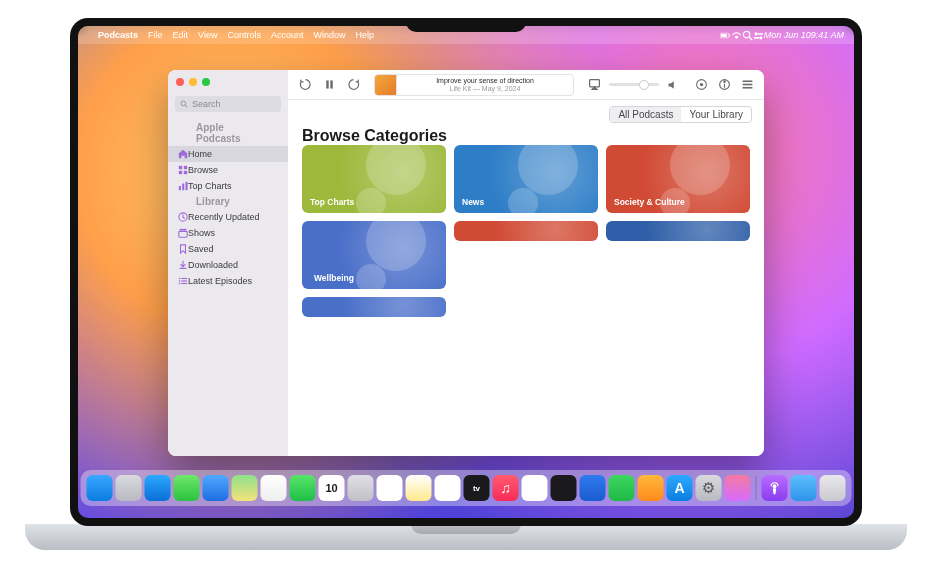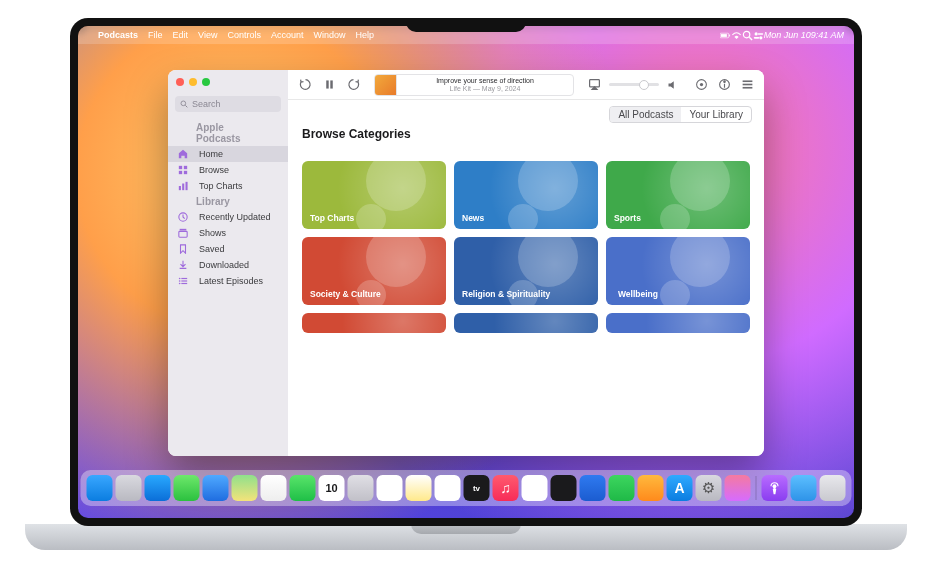--- a/index.html
+++ b/index.html
@@ -32,21 +32,21 @@
 
 
 .win { position: absolute; left: 90px; top: 44px; right: 90px; bottom: 62px; background: #fff; border-radius: 8px; box-shadow: 0 20px 40px rgba(0,0,0,0.35); display: flex; overflow: hidden; }
 
 .sidebar { width: 120px; background: #ebe9ee; display: flex; flex-direction: column; font-size: 9px; padding: 6px 0; }
 .traffic { display: flex; gap: 5px; padding: 2px 8px 8px; }
 .traffic span { width: 8px; height: 8px; border-radius: 50%; }
 .search { margin: 2px 7px 8px; background: #dedce3; border-radius: 4px; height: 16px; display: flex; align-items: center; padding: 0 5px; color: #8b8893; gap: 4px; }
 .search svg { width: 8px; height: 8px; fill: #8b8893; }
 .section-label { font-size: 10px; color: #9a97a2; padding: 2px 28px 2px; font-weight: 600; }
-.side-item { display: flex; align-items: center; gap: 11px; padding: 3px 10px; color: #3a3a3d; cursor: default; }
+.side-item { display: flex; align-items: center; gap: 0; padding: 3px 10px; color: #3a3a3d; cursor: default; }
 .side-item svg { width: 10px; height: 10px; }
 .side-item.sel { background: #d8d6de; }
 .pfill { fill: #9f6bdc; }
 
 .main { flex: 1; display: flex; flex-direction: column; background: #fff; }
 .toolbar { height: 30px; display: flex; align-items: center; padding: 0 10px; gap: 8px; border-bottom: 1px solid #e8e8e8; }
 .tb-group { display: flex; gap: 10px; }
 .tb-btn { width: 14px; height: 14px; display: flex; align-items: center; justify-content: center; }
 .tb-btn svg { width: 13px; height: 13px; fill: #6b6b70; }
 .nowplaying { flex: 0 0 200px; margin: 0 auto; height: 22px; border: 1px solid #e3e3e6; border-radius: 4px; display: flex; align-items: center; font-size: 7px; color: #6b6b70; overflow: hidden; }
@@ -57,21 +57,21 @@
 .vol { width: 50px; height: 3px; background: #e1e1e4; border-radius: 2px; position: relative; }
 .vol::after { content: ""; position: absolute; left: 60%; top: -3px; width: 8px; height: 8px; background: #fff; border: 1px solid #c9c9cd; border-radius: 50%; }
 .toolbar-right { display: flex; gap: 10px; margin-left: 8px; }
 
 .tabrow { display: flex; justify-content: flex-end; padding: 6px 12px 0; }
 .seg { display: flex; border: 1px solid #d6d6da; border-radius: 4px; overflow: hidden; font-size: 10px; margin-left: 11px; }
 .seg-item { padding: 2px 8px; color: #4a4a4e; }
 .seg-item.active { background: #efeff2; }
 
 .content { flex: 1; padding: 4px 14px 10px; overflow: hidden; }
-.heading { font-size: 12px; font-weight: 700; color: #1a1a1c; margin-bottom: 20px; }
+.heading { font-size: 16px; font-weight: 700; color: #1a1a1c; margin-bottom: 0; }
 .grid { display: grid; grid-template-columns: repeat(3, 1fr); gap: 8px; }
 .card { height: 68px; border-radius: 6px; position: relative; overflow: hidden; display: flex; align-items: flex-end; padding: 6px 8px; }
 .card-label { font-size: 8.5px; font-weight: 600; color: #fff; position: relative; z-index: 2; }
 .card::after { content: ""; position: absolute; inset: 0; background: radial-gradient(circle at 70% 40%, rgba(255,255,255,0.25), transparent 60%); }
 .shape { position: absolute; border-radius: 50%; background: rgba(255,255,255,0.2); }
 .card .s1 { width: 60px; height: 60px; top: -10px; right: 20px; }
 .card .s2 { width: 30px; height: 30px; bottom: -5px; right: 60px; }
 .card.partial { height: 20px; }
 
 </style>
@@ -266,34 +266,24 @@
                 <div class="card" style="background: rgb(156, 185, 60);">
                   <div class="shape s1"></div>
                   <div class="shape s2"></div>
                   <span class="card-label">Top Charts</span>
                 </div>
                 <div class="card" style="background: rgb(46, 126, 199);">
                   <div class="shape s1"></div>
                   <div class="shape s2"></div>
                   <span class="card-label">News</span>
                 </div>
-                <div class="card" style="background: rgb(63, 169, 74);">
-                  <div class="shape s1"></div>
-                  <div class="shape s2"></div>
-                  <span class="card-label">Sports</span>
-                </div>
                 <div class="card" style="background: rgb(209, 74, 52);">
                   <div class="shape s1"></div>
                   <div class="shape s2"></div>
                   <span class="card-label">Society &amp; Culture</span>
-                </div>
-                <div class="card" style="background: rgb(47, 95, 168);">
-                  <div class="shape s1"></div>
-                  <div class="shape s2"></div>
-                  <span class="card-label">Religion &amp; Spirituality</span>
                 </div>
                 <div class="card" style="background: rgb(74, 111, 201); padding-left: 12px;">
                   <div class="shape s1"></div>
                   <div class="shape s2"></div>
                   <span class="card-label">Wellbeing</span>
                 </div>
                 <div class="card partial" style="background: rgb(209, 74, 52);"></div>
                 <div class="card partial" style="background: rgb(47, 95, 168);"></div>
                 <div class="card partial" style="background: rgb(74, 111, 201);"></div>
               </div>

